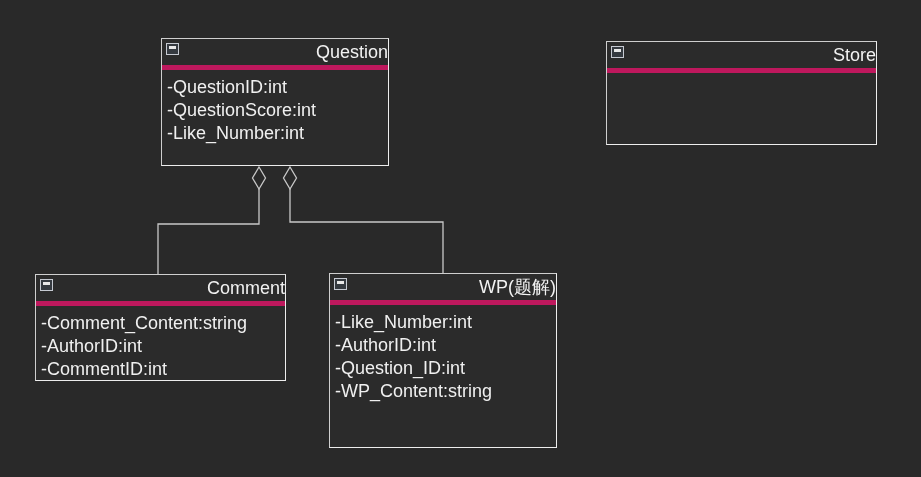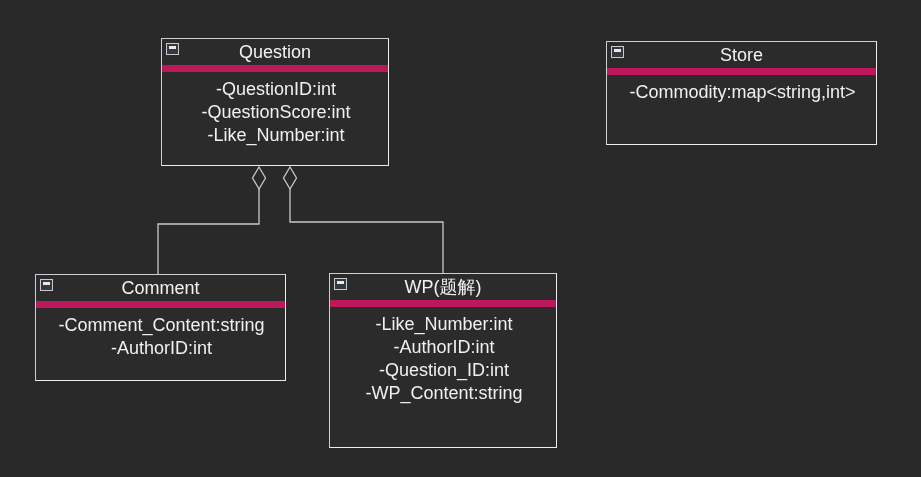--- a/index.html
+++ b/index.html
@@ -37,22 +37,22 @@
     position: absolute;
     box-sizing: border-box;
     background: #2b2b2b;
     border: 1px solid #cfcfcf;
     border-right-color: #ededed;
     border-bottom-color: #ededed;
   }
   .title-bar {
     position: relative;
     height: 26px;
-    border-bottom: 7px solid #be185d;
-    text-align: center;
+    border-bottom: 5px solid #be185d;
+    text-align: right;
   }
   .title {
     display: inline-block;
     line-height: 26px;
     font-size: 18px;
     color: #f2f2f2;
     white-space: nowrap;
   }
   .collapse-icon {
     position: absolute;
@@ -73,21 +73,20 @@
     background: #e8e8e8;
   }
   .attrs {
     padding: 6px 3px 0 5px;
   }
   .attr {
     font-size: 18px;
     line-height: 23px;
     color: #f0f0f0;
     white-space: nowrap;
-    text-align: center;
   }
 </style>
 </head>
 <body>
 
 <div class="stage">
 
   <svg class="wires" viewBox="0 0 921 477" xmlns="http://www.w3.org/2000/svg">
     <g>
       <polyline class="wire" points="259,189 259,224 158,224 158,274" stroke="#c8c8c8"></polyline>
@@ -109,33 +108,31 @@
       <div class="attr">-QuestionScore:int</div>
       <div class="attr">-Like_Number:int</div>
     </div>
   </div>
 
   <div class="uml-class" style="left:606px;top:41px;width:271px;height:104px">
     <div class="title-bar">
       <span class="collapse-icon"></span>
       <span class="title">Store</span>
     </div>
-    <div class="attrs">
-      <div class="attr">-Commodity:map&lt;string,int&gt;</div>
-    </div>
   </div>
 
   <div class="uml-class" style="left:35px;top:274px;width:251px;height:107px">
     <div class="title-bar">
       <span class="collapse-icon"></span>
       <span class="title">Comment</span>
     </div>
     <div class="attrs">
       <div class="attr">-Comment_Content:string</div>
       <div class="attr">-AuthorID:int</div>
+      <div class="attr">-CommentID:int</div>
     </div>
   </div>
 
   <div class="uml-class" style="left:329px;top:273px;width:228px;height:175px">
     <div class="title-bar">
       <span class="collapse-icon"></span>
       <span class="title">WP(题解)</span>
     </div>
     <div class="attrs">
       <div class="attr">-Like_Number:int</div>

